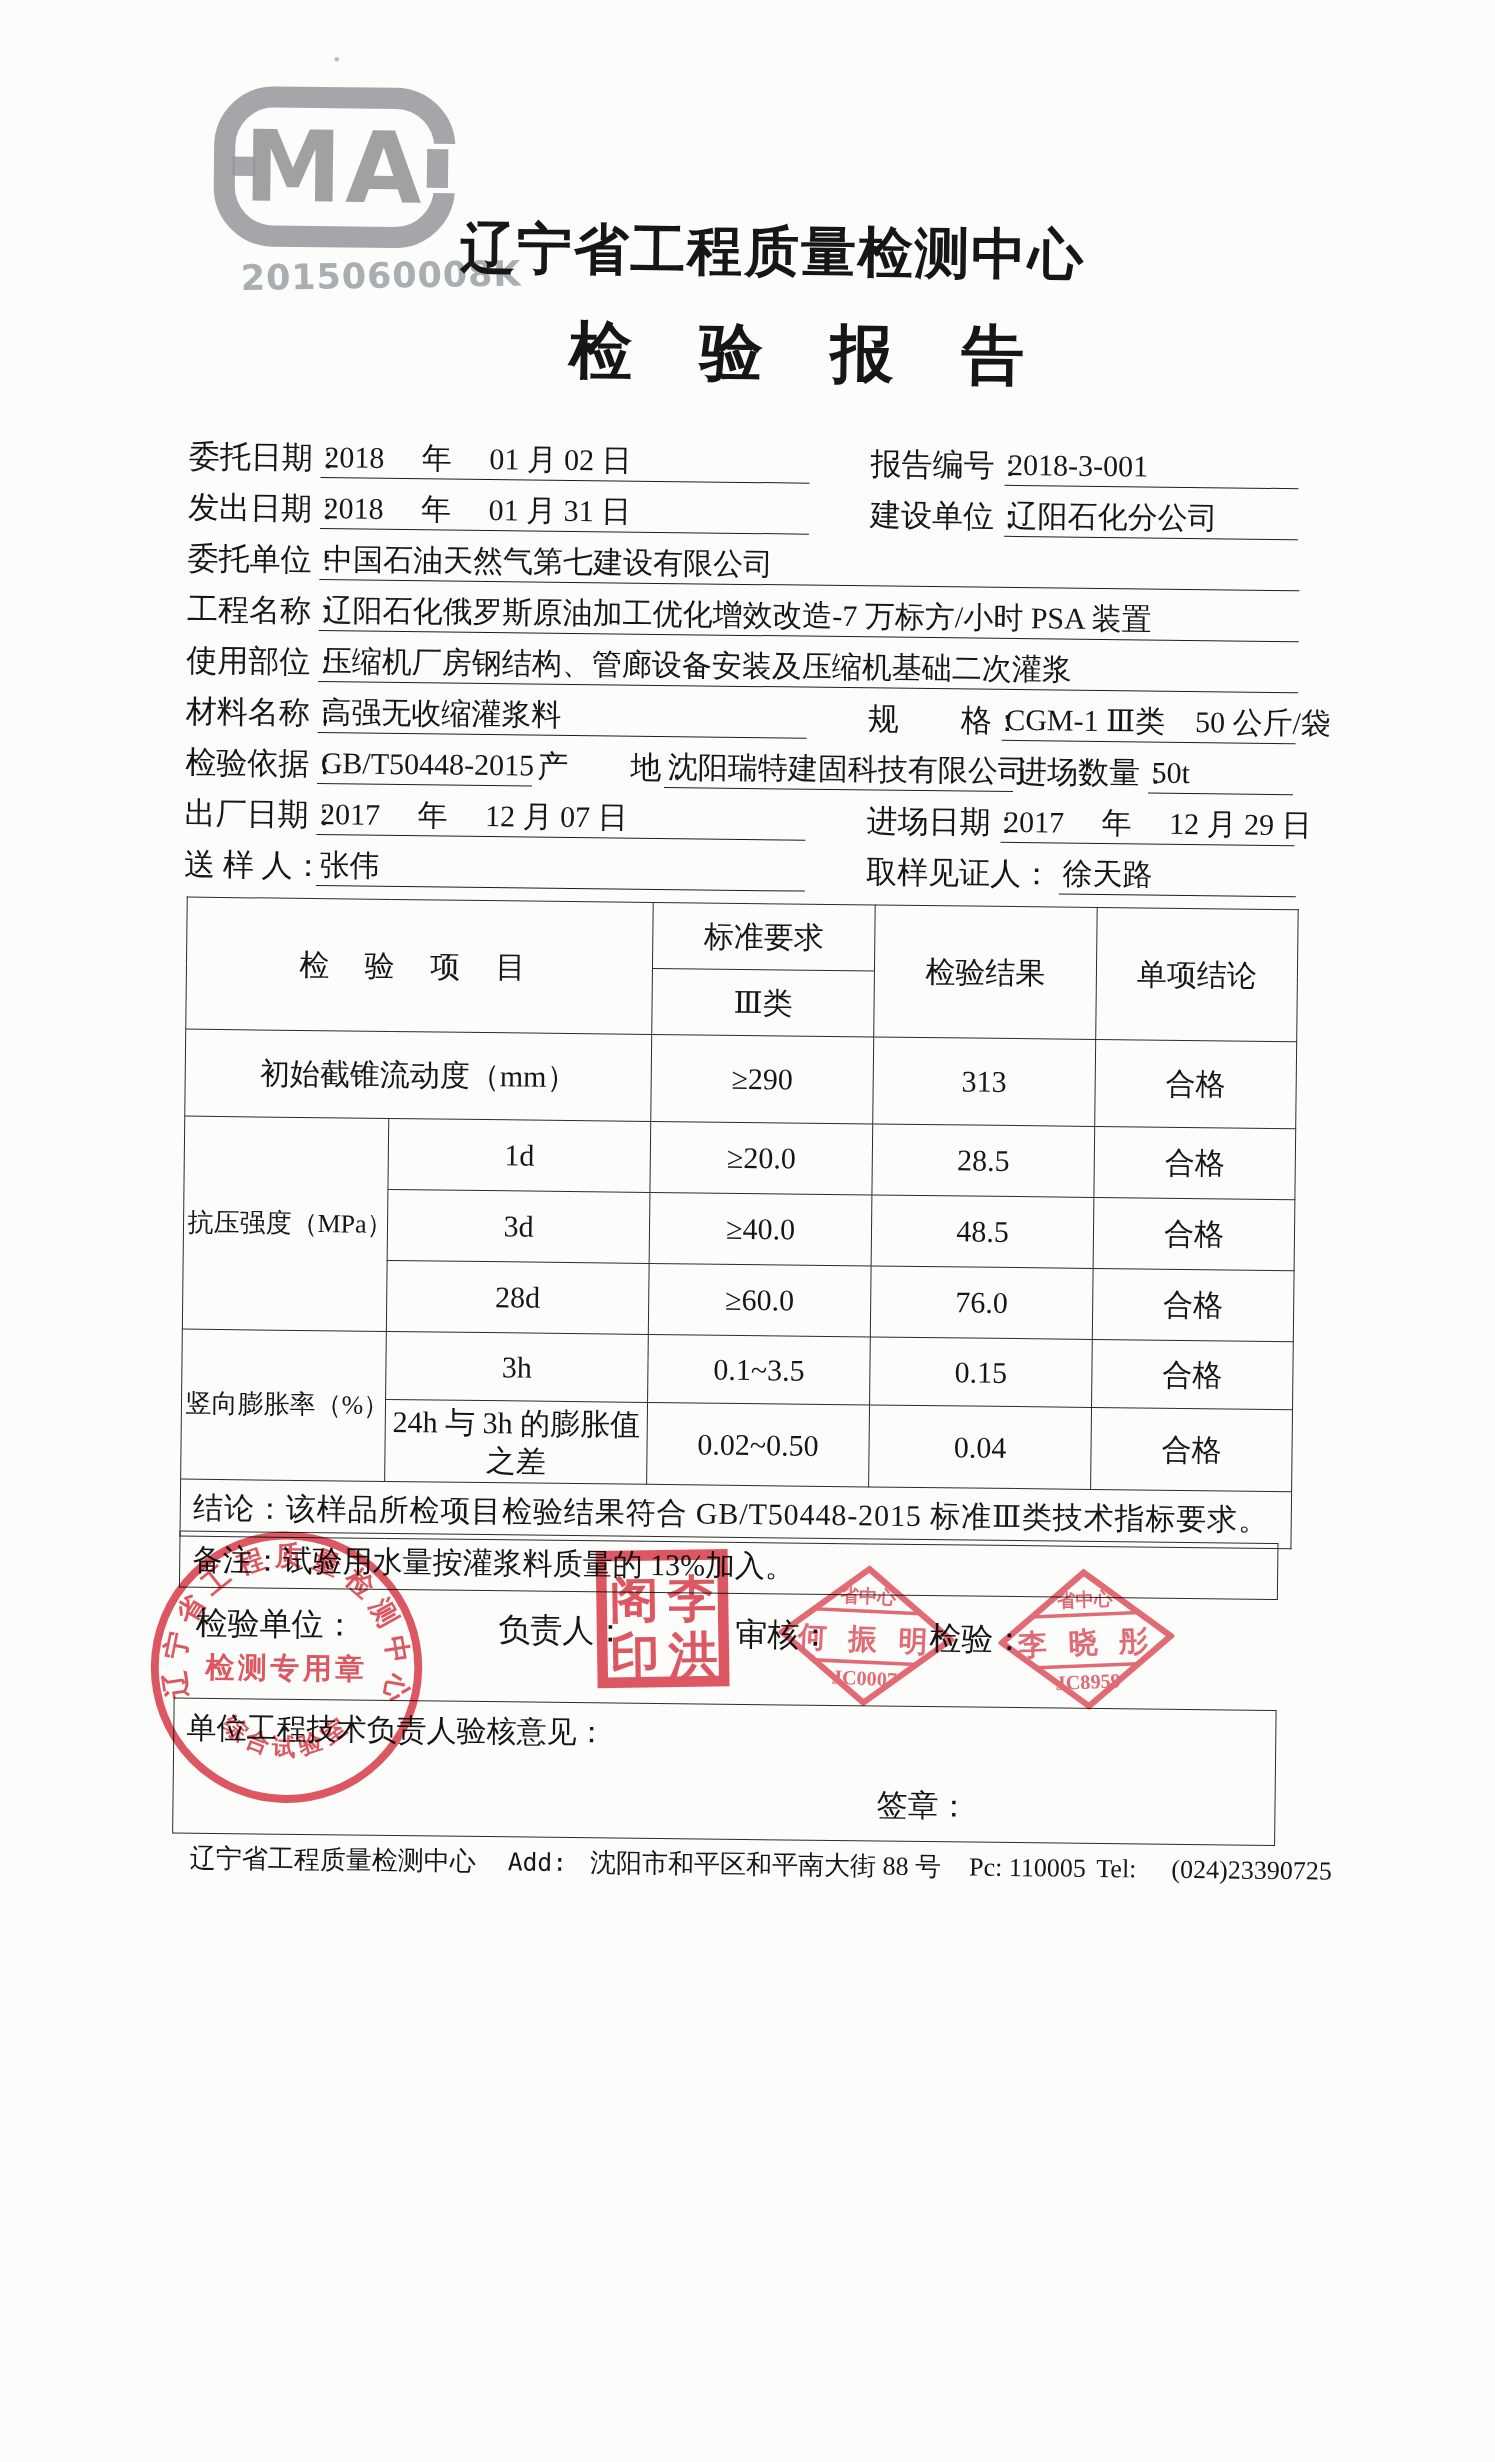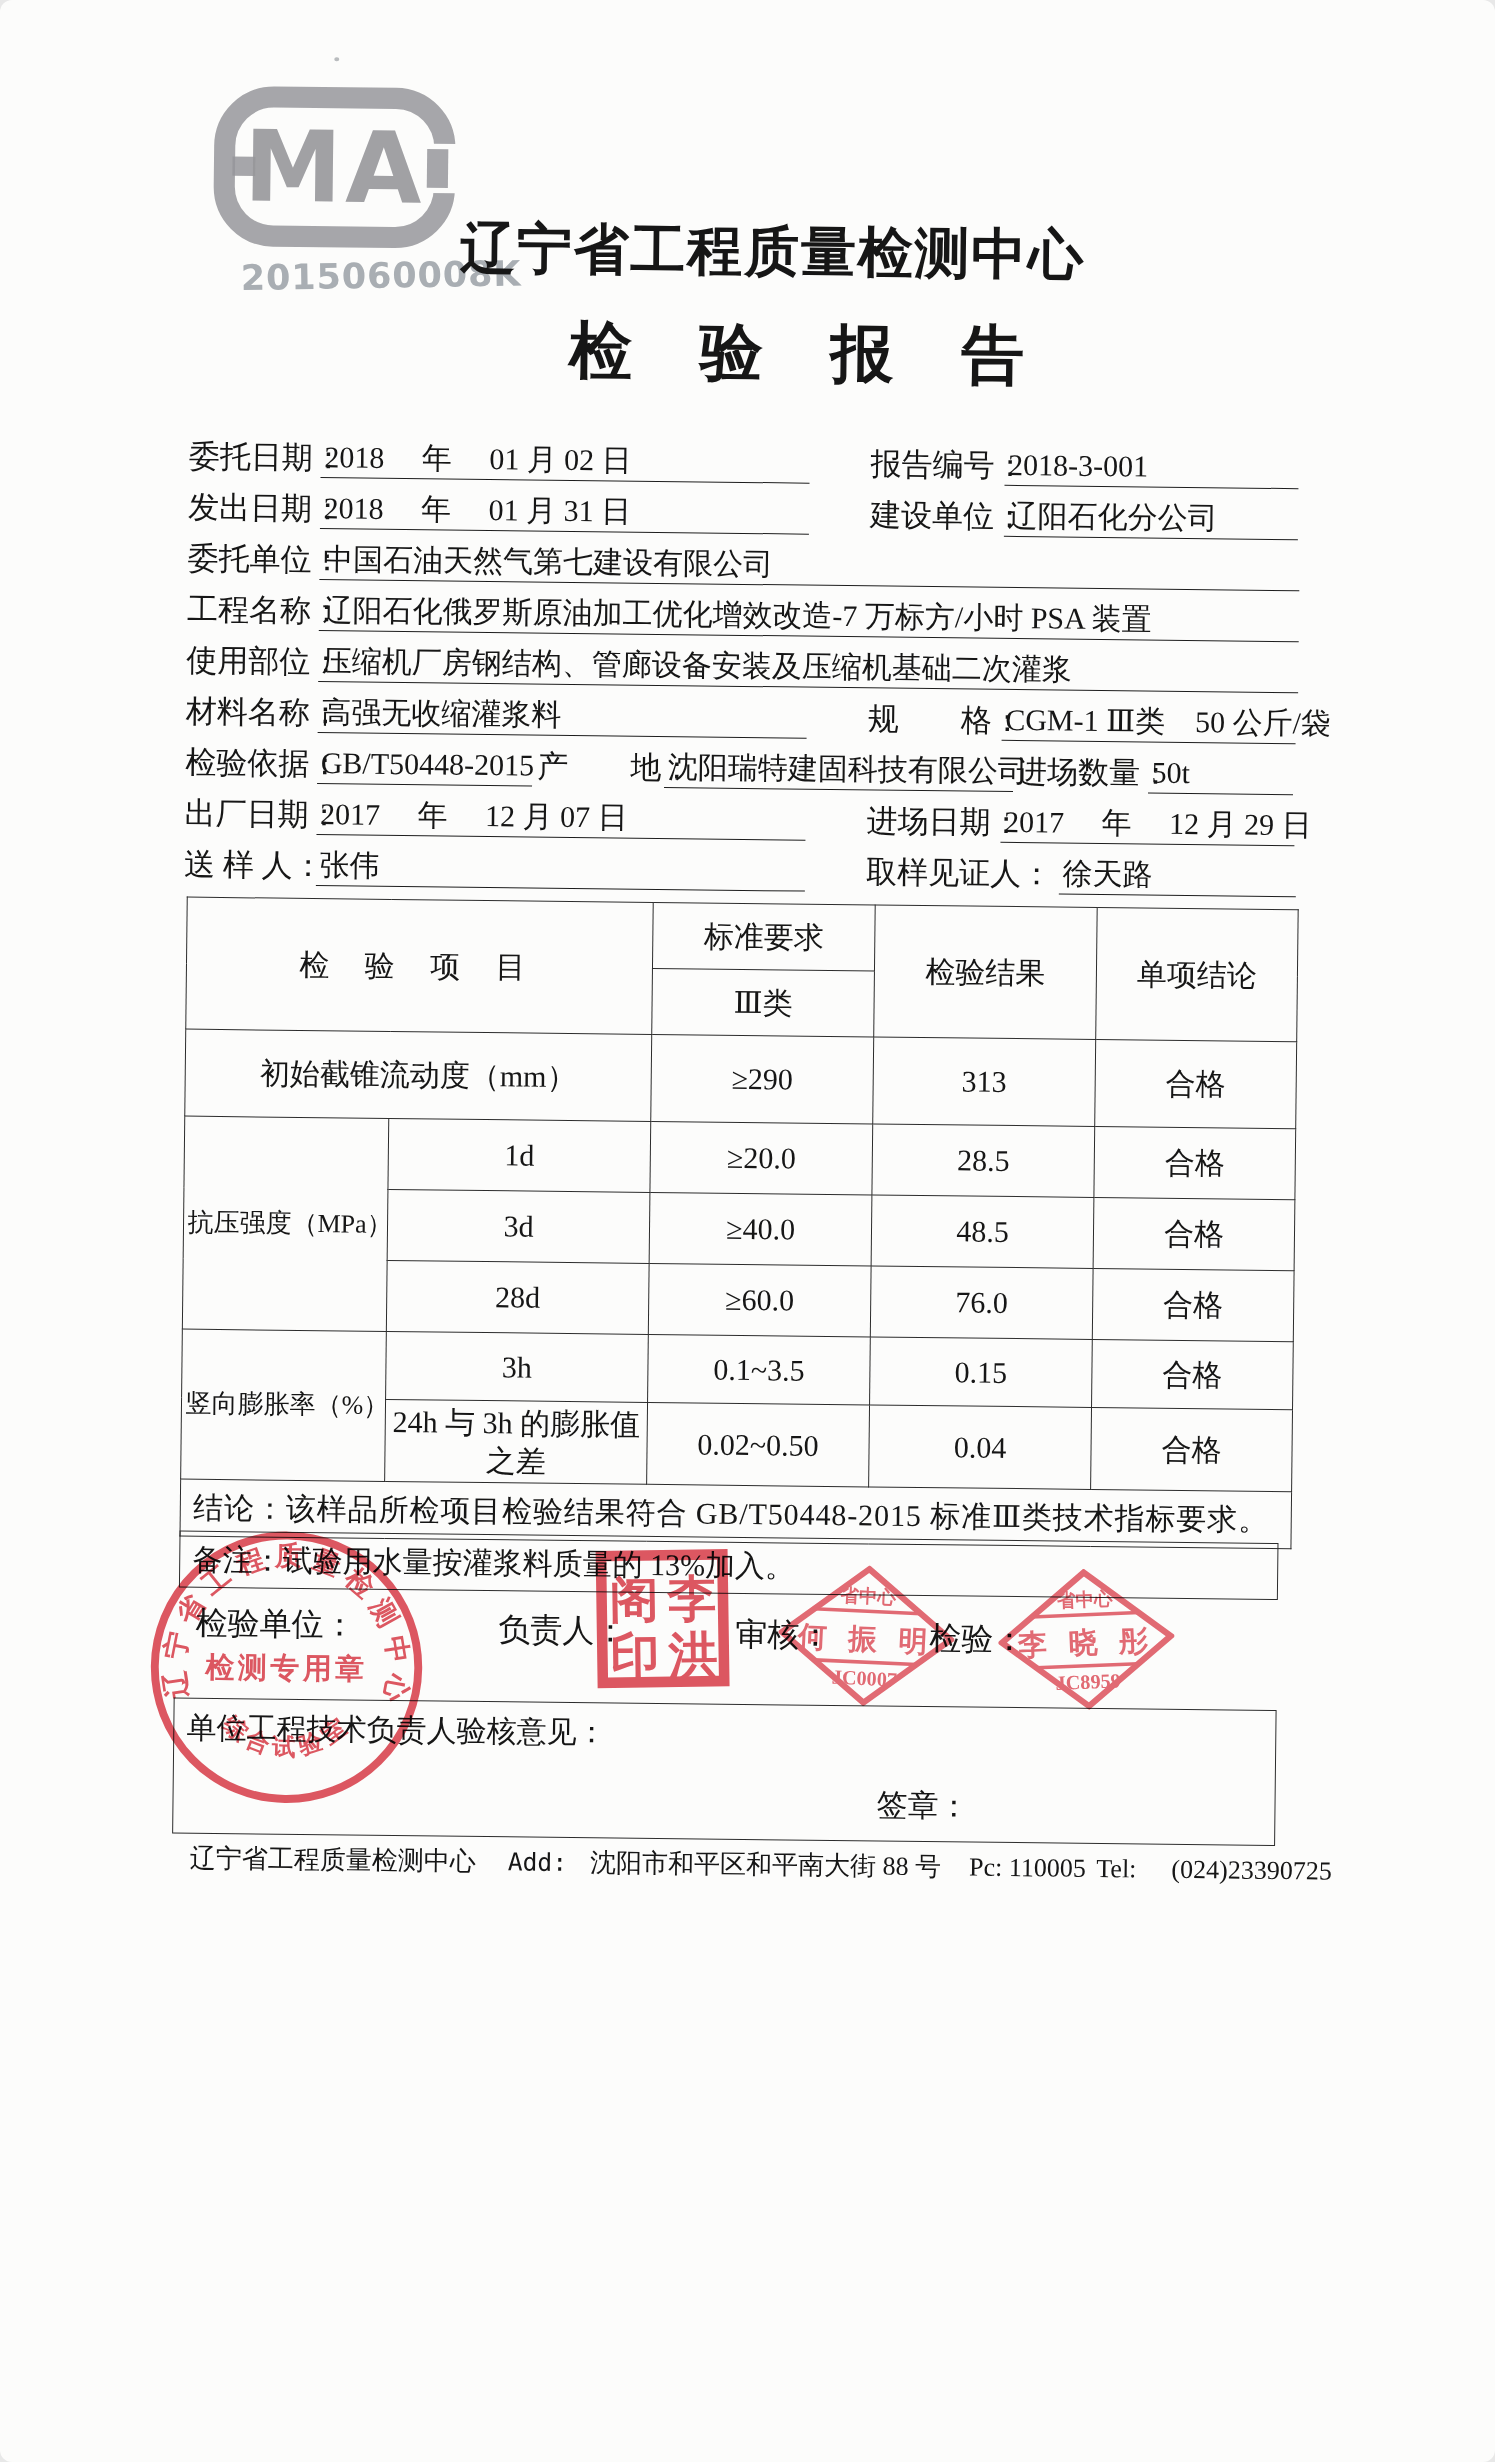--- a/index.html
+++ b/index.html
@@ -1,17 +1,17 @@
 <!DOCTYPE html>
 <html style="font-size:14px"><head>
 <meta charset="utf-8">
 <style>
   html,body{margin:0;padding:0;background:#e8e8e8;}
   #page{position:relative;width:1495px;height:2462px;background:#fcfcfb;overflow:hidden;
-        font-family:"Liberation Serif","DejaVu Serif",serif;color:#161616;border-radius:12px;}
+        font-family:"Liberation Serif","DejaVu Serif",serif;color:#161616;}
   #sheet{position:absolute;inset:0;transform:rotate(0.65deg);transform-origin:748px 1231px;}
   .abs{position:absolute;}
   
   #cma-num{left:230px;top:260px;font-family:"DejaVu Sans",sans-serif;font-size:35px;
            color:#9aa0a6;letter-spacing:0.9px;transform:rotate(-1.6deg);font-weight:bold;opacity:.85;}
   #org-title{left:449px;top:215px;width:616px;font-size:55px;font-weight:bold;letter-spacing:1.8px;white-space:nowrap;}
   #report-title{left:559px;top:310px;font-size:63px;font-weight:bold;letter-spacing:26px;white-space:nowrap;}
   .speck{left:321px;top:62px;width:5.3px;height:4.4px;background:#b9bcbe;border-radius:50%;}
   
   #form{left:180px;top:442px;width:1115px;height:462px;font-size:30px;}

